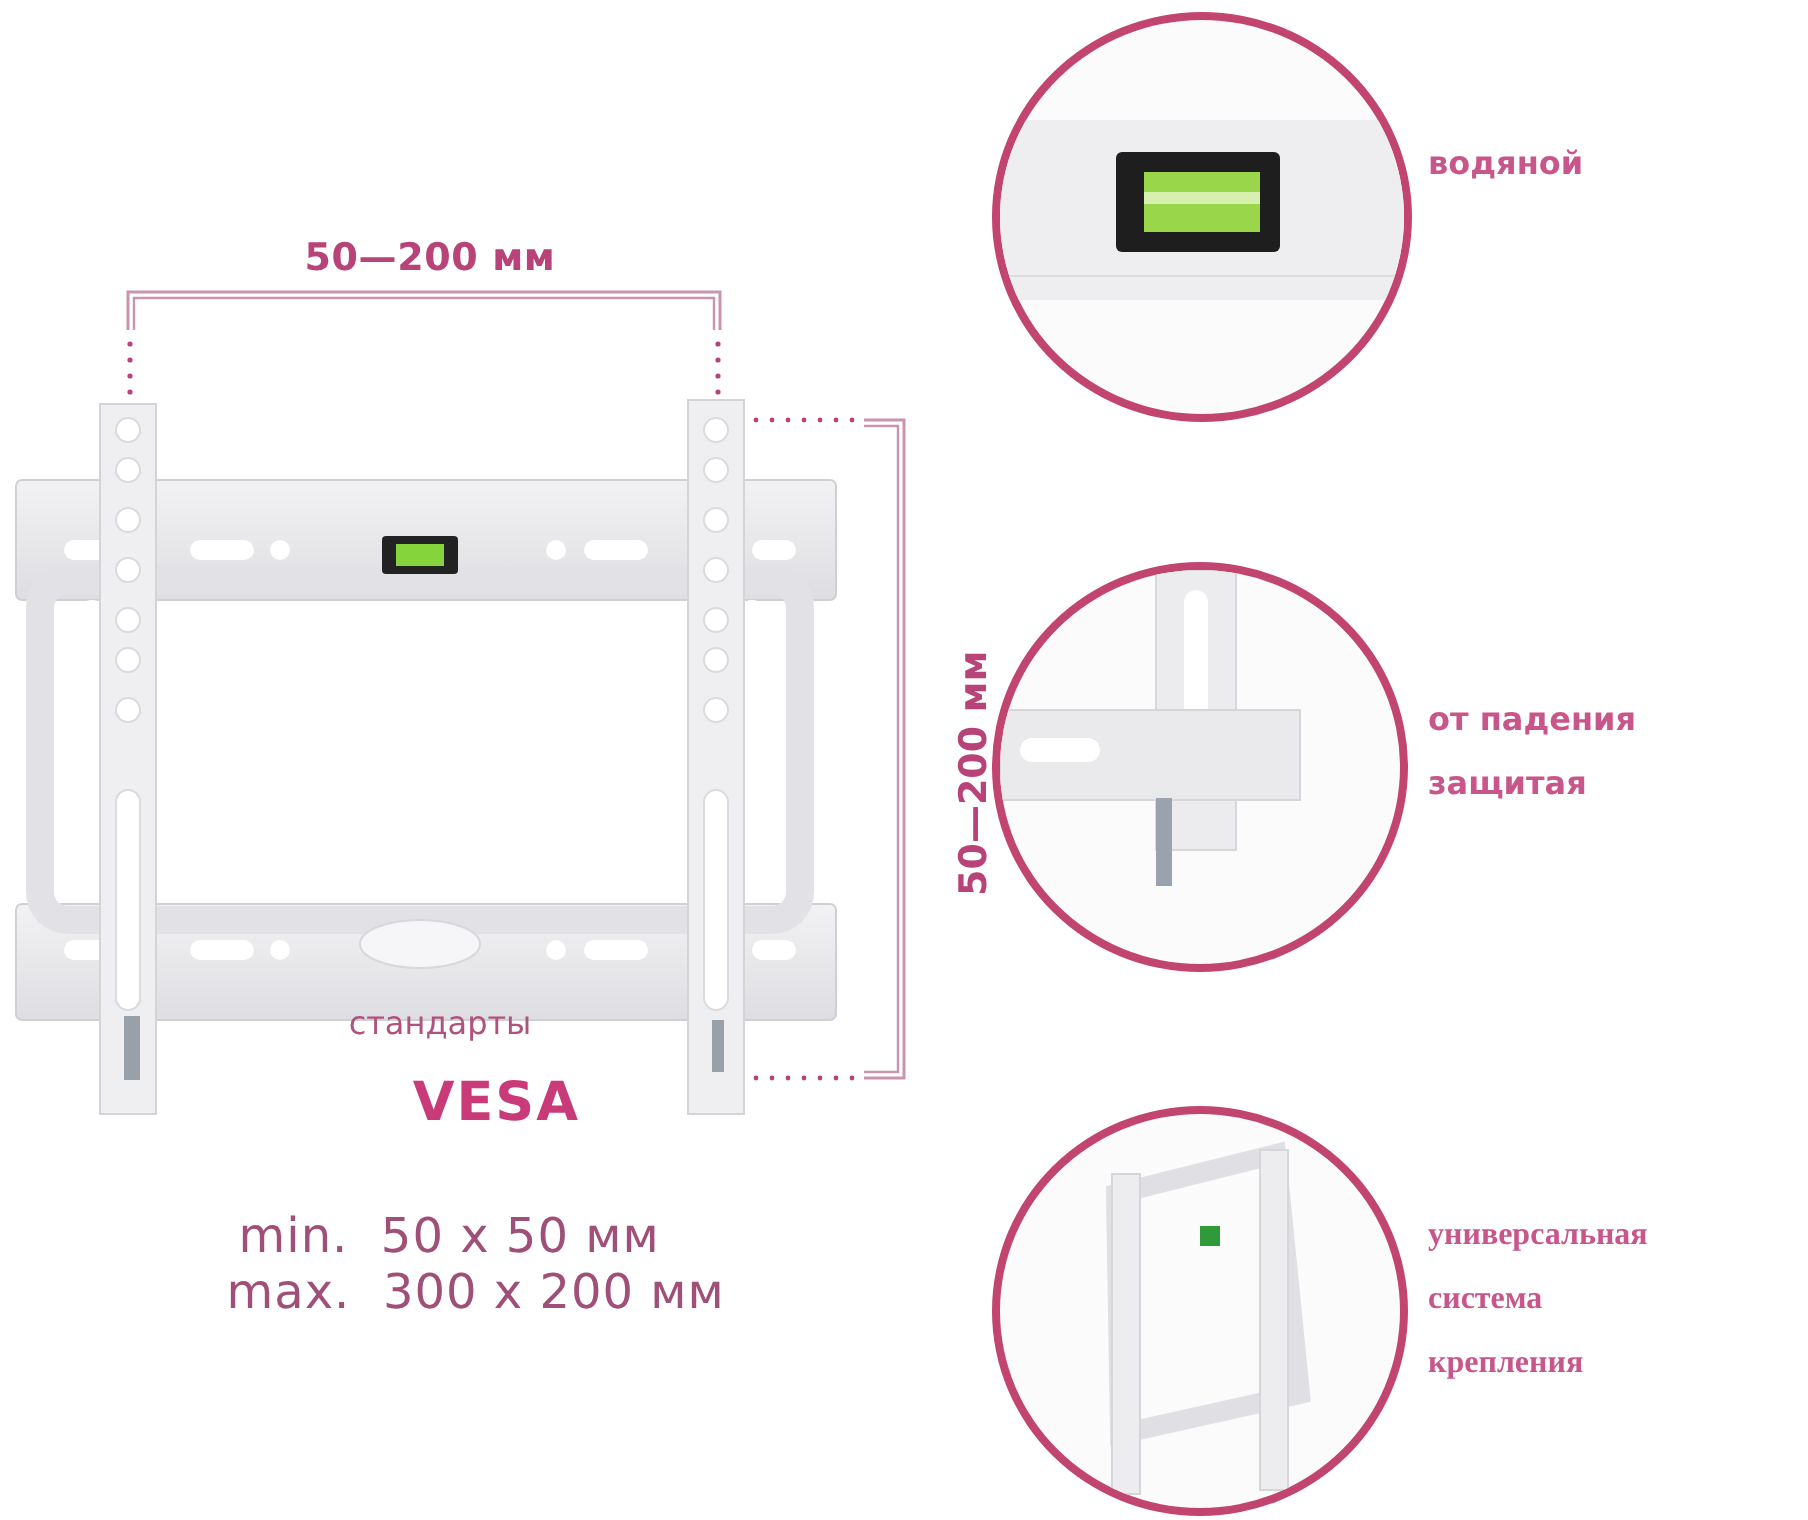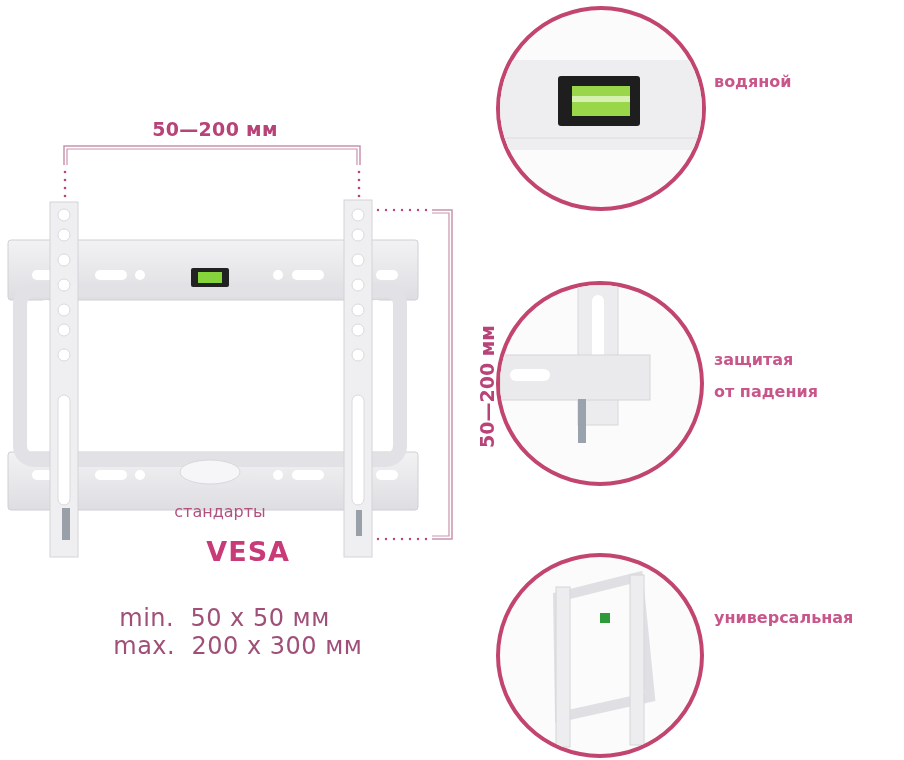--- a/index.html
+++ b/index.html
@@ -111,21 +111,21 @@
   <rect x="62" y="318" width="8" height="32" fill="#9aa0a8"></rect>
   <rect x="356" y="320" width="6" height="26" fill="#9aa0a8"></rect>
 </svg>
 
 <div class="abs vesa-cap">стандарты</div>
 <div class="abs vesa">VESA</div>
 <div class="abs vesa-row" style="left:103px;top:576px;">
   <span>min.</span>  <span>50 x 50 мм</span>
 </div>
 <div class="abs vesa-row" style="left:97px;top:604px;">
-  <span>max.</span>  <span>200 x 300 мм</span>
+  <span>max.</span>  <span>300 x 200 мм</span>
 </div>
 
 <div class="abs circle" style="left:496px;top:6px;width:210px;height:205px;">
   <svg width="210" height="205">
     <rect x="0" y="50" width="210" height="90" fill="#eeeef0"></rect>
     <line x1="0" y1="128" x2="210" y2="128" stroke="#dcdce0"></line>
     <rect x="58" y="66" width="82" height="50" rx="3" fill="#1e1e1e"></rect>
     <rect x="72" y="76" width="58" height="30" fill="#9ad64a"></rect>
     <rect x="72" y="86" width="58" height="6" fill="#d6f0b0"></rect>
   </svg>
@@ -137,27 +137,29 @@
 <div class="abs circle" style="left:496px;top:281px;width:208px;height:205px;">
   <svg width="208" height="205">
     <rect x="78" y="0" width="40" height="140" fill="#ececee" stroke="#d8d8dc"></rect>
     <rect x="92" y="10" width="12" height="90" rx="6" fill="#fff"></rect>
     <rect x="0" y="70" width="150" height="45" fill="#eaeaec" stroke="#d6d6da"></rect>
     <rect x="10" y="84" width="40" height="12" rx="6" fill="#fff"></rect>
     <rect x="78" y="114" width="8" height="44" fill="#9aa3ad"></rect>
   </svg>
 </div>
 <div class="abs feat" style="top:344px;">
+  <div>от падения</div>
   <div>защитая</div>
-  <div>от падения</div>
 </div>
 
 <div class="abs circle" style="left:496px;top:553px;width:208px;height:205px;">
   <svg width="208" height="205">
     <polygon points="58,40 138,20 150,140 60,160" fill="none" stroke="#e0e0e4" stroke-width="10"></polygon>
     <rect x="56" y="30" width="14" height="160" fill="#ededef" stroke="#d6d6da"></rect>
     <rect x="130" y="18" width="14" height="170" fill="#ededef" stroke="#d6d6da"></rect>
     <rect x="100" y="56" width="10" height="10" fill="#2e9a3a"></rect>
   </svg>
 </div>
-<div class="abs feat" style="top:602px;">
+<div class="abs feat" style="top:602px;font-family:Liberation Serif, serif;">
   <div>универсальная</div>
+  <div>система</div>
+  <div>крепления</div>
 </div>
 
 </body></html>

